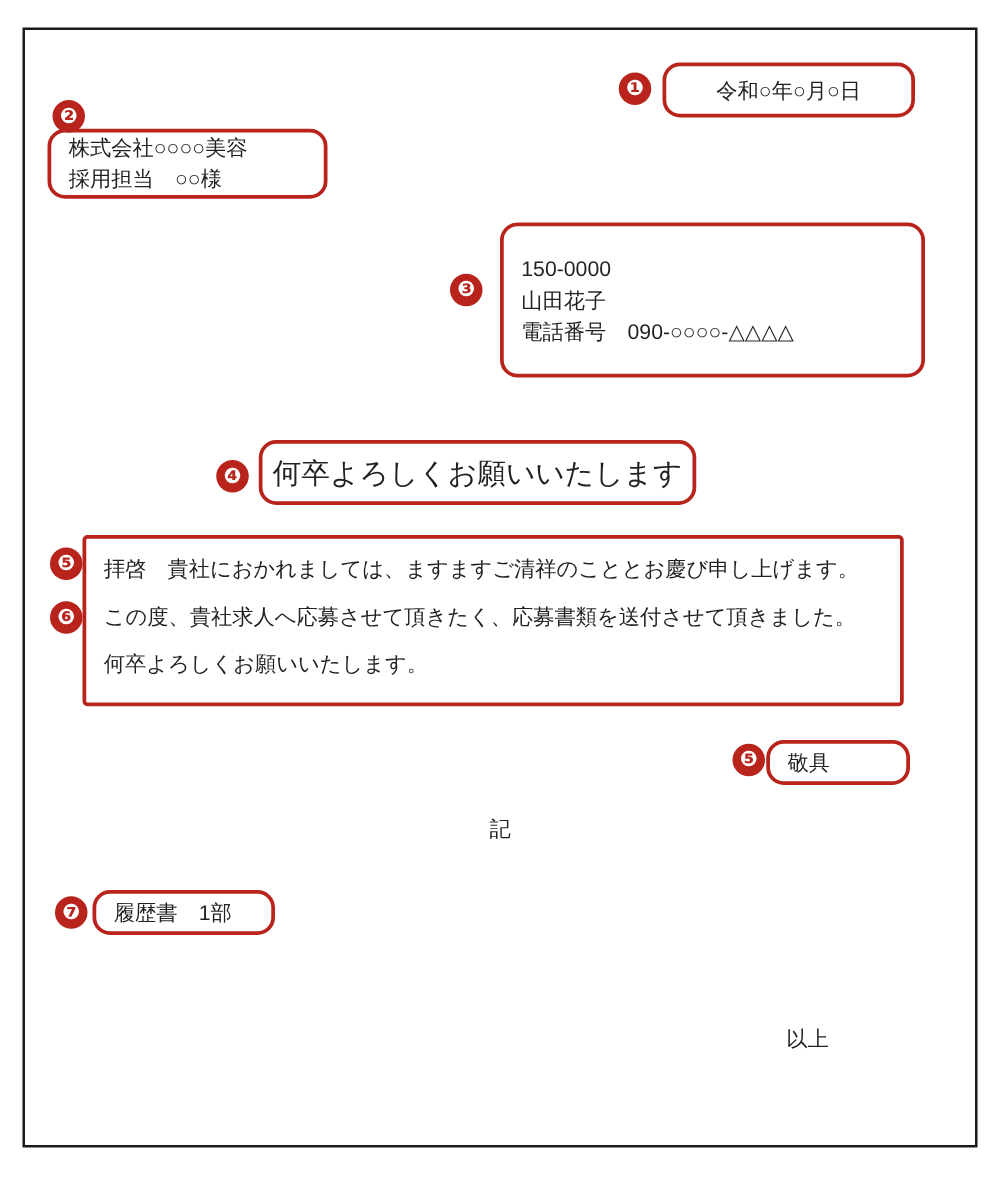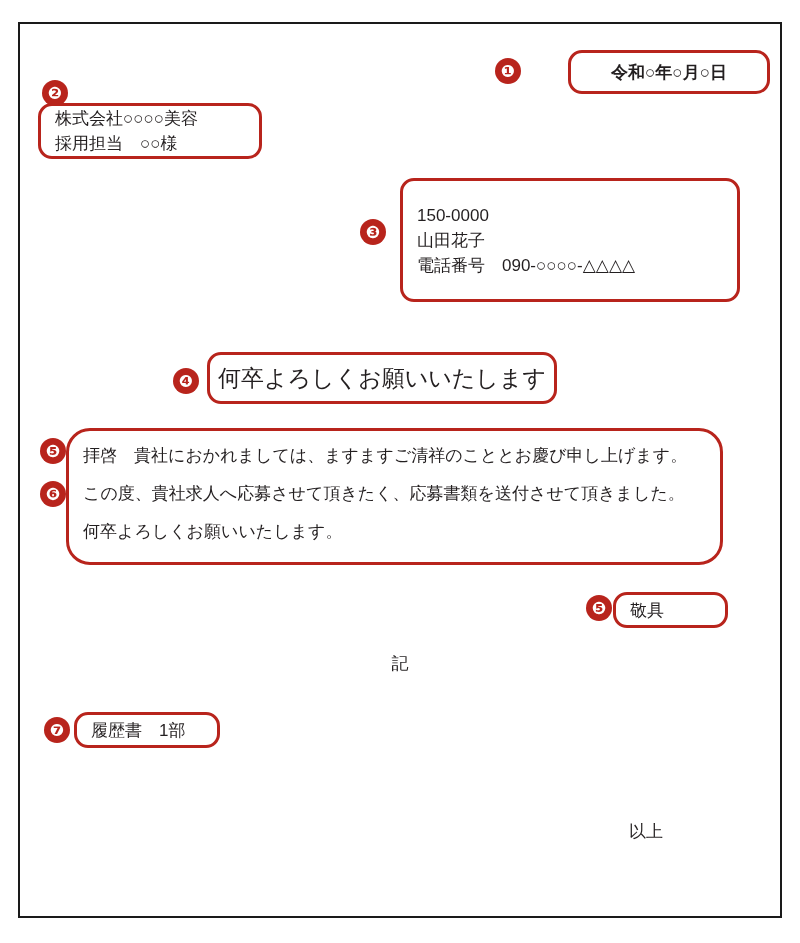--- a/index.html
+++ b/index.html
@@ -32,21 +32,21 @@
   .callout {
     position: absolute;
     box-sizing: border-box;
     border: 3px solid #b8241c;
     border-radius: 14px;
     background: transparent;
     display: flex;
     flex-direction: column;
     justify-content: center;
   }
-  .callout.big-radius { border-radius: 24px; }
+  .callout.big-radius { border-radius: 4px; }
 
   
   .marker {
     position: absolute;
     width: 26px;
     height: 26px;
     border-radius: 50%;
     background: #b8241c;
     color: #ffffff;
     font-size: 17px;
@@ -86,21 +86,21 @@
   }
 
   .pad-l { padding-left: 14px; }
 </style>
 </head>
 <body>
 
 <div id="page-sheet"></div>
 
 <div class="marker" style="left:495px; top:58px;">❶</div>
-<div class="callout" style="left:568px; top:50px; width:202px; height:44px;font-weight:bold;">
+<div class="callout" style="left:530px; top:50px; width:202px; height:44px;">
   <div class="line" style="text-align:center;">令和○年○月○日</div>
 </div>
 
 <div class="marker" style="left:42px; top:80px;">❷</div>
 <div class="callout" style="left:38px; top:103px; width:224px; height:56px;">
   <div class="line pad-l">株式会社○○○○美容</div>
   <div class="line pad-l">採用担当　○○様</div>
 </div>
 
 <div class="marker" style="left:360px; top:219px;">❸</div>

